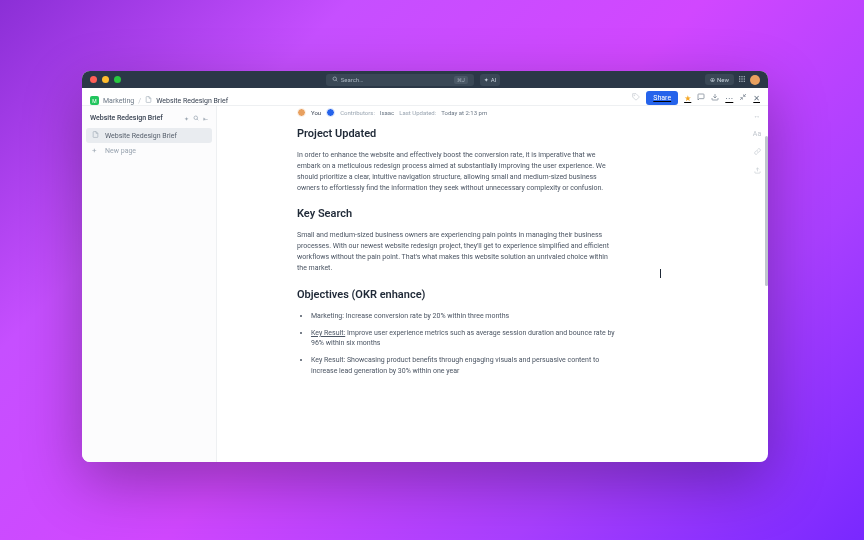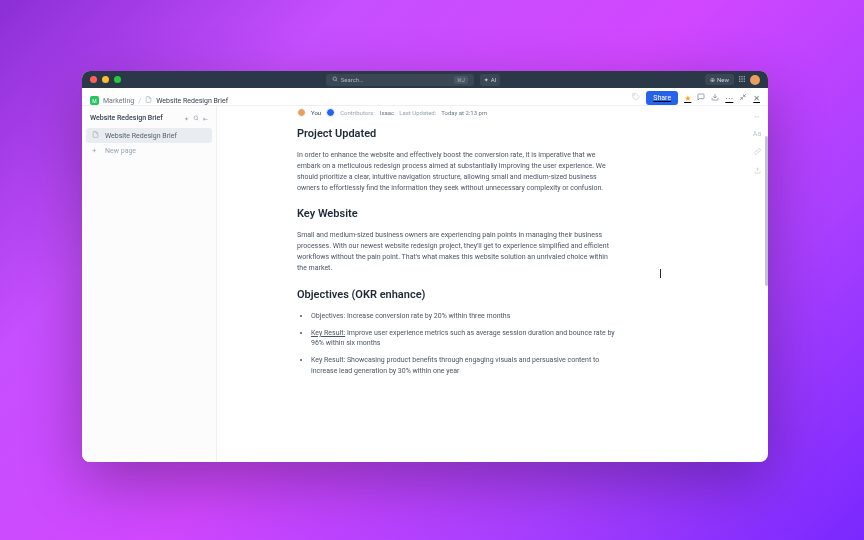--- a/index.html
+++ b/index.html
@@ -287,27 +287,27 @@
           <span class="avatar-xs blue"></span>
           <span class="meta-label">Contributors:</span>
           <span>Isaac</span>
           <span class="meta-label">Last Updated:</span>
           <span>Today at 2:13 pm</span>
         </div>
 
         <h2>Project Updated</h2>
         <p>In order to enhance the website and effectively boost the conversion rate, it is imperative that we embark on a meticulous redesign process aimed at substantially improving the user experience. We should prioritize a clear, intuitive navigation structure, allowing small and medium-sized business owners to effortlessly find the information they seek without unnecessary complexity or confusion.</p>
 
-        <h2>Key Website</h2>
+        <h2>Key Search</h2>
         <p>Small and medium-sized business owners are experiencing pain points in managing their business processes. With our newest website redesign project, they'll get to experience simplified and efficient workflows without the pain point. That's what makes this website solution an unrivaled choice within the market.</p>
 
         <h2>Objectives (OKR enhance)</h2>
         <ul>
           <li>
-            <span>Objectives:</span><span> Increase conversion rate by 20% within three months</span>
+            <span>Marketing:</span><span> Increase conversion rate by 20% within three months</span>
           </li>
           <li>
             <span class="underline">Key Result:</span><span> Improve user experience metrics such as average session duration and bounce rate by 96% within six months</span>
           </li>
           <li>
             <span>Key Result:</span><span> Showcasing product benefits through engaging visuals and persuasive content to increase lead generation by 30% within one year</span>
           </li>
         </ul>
       </div>
 

